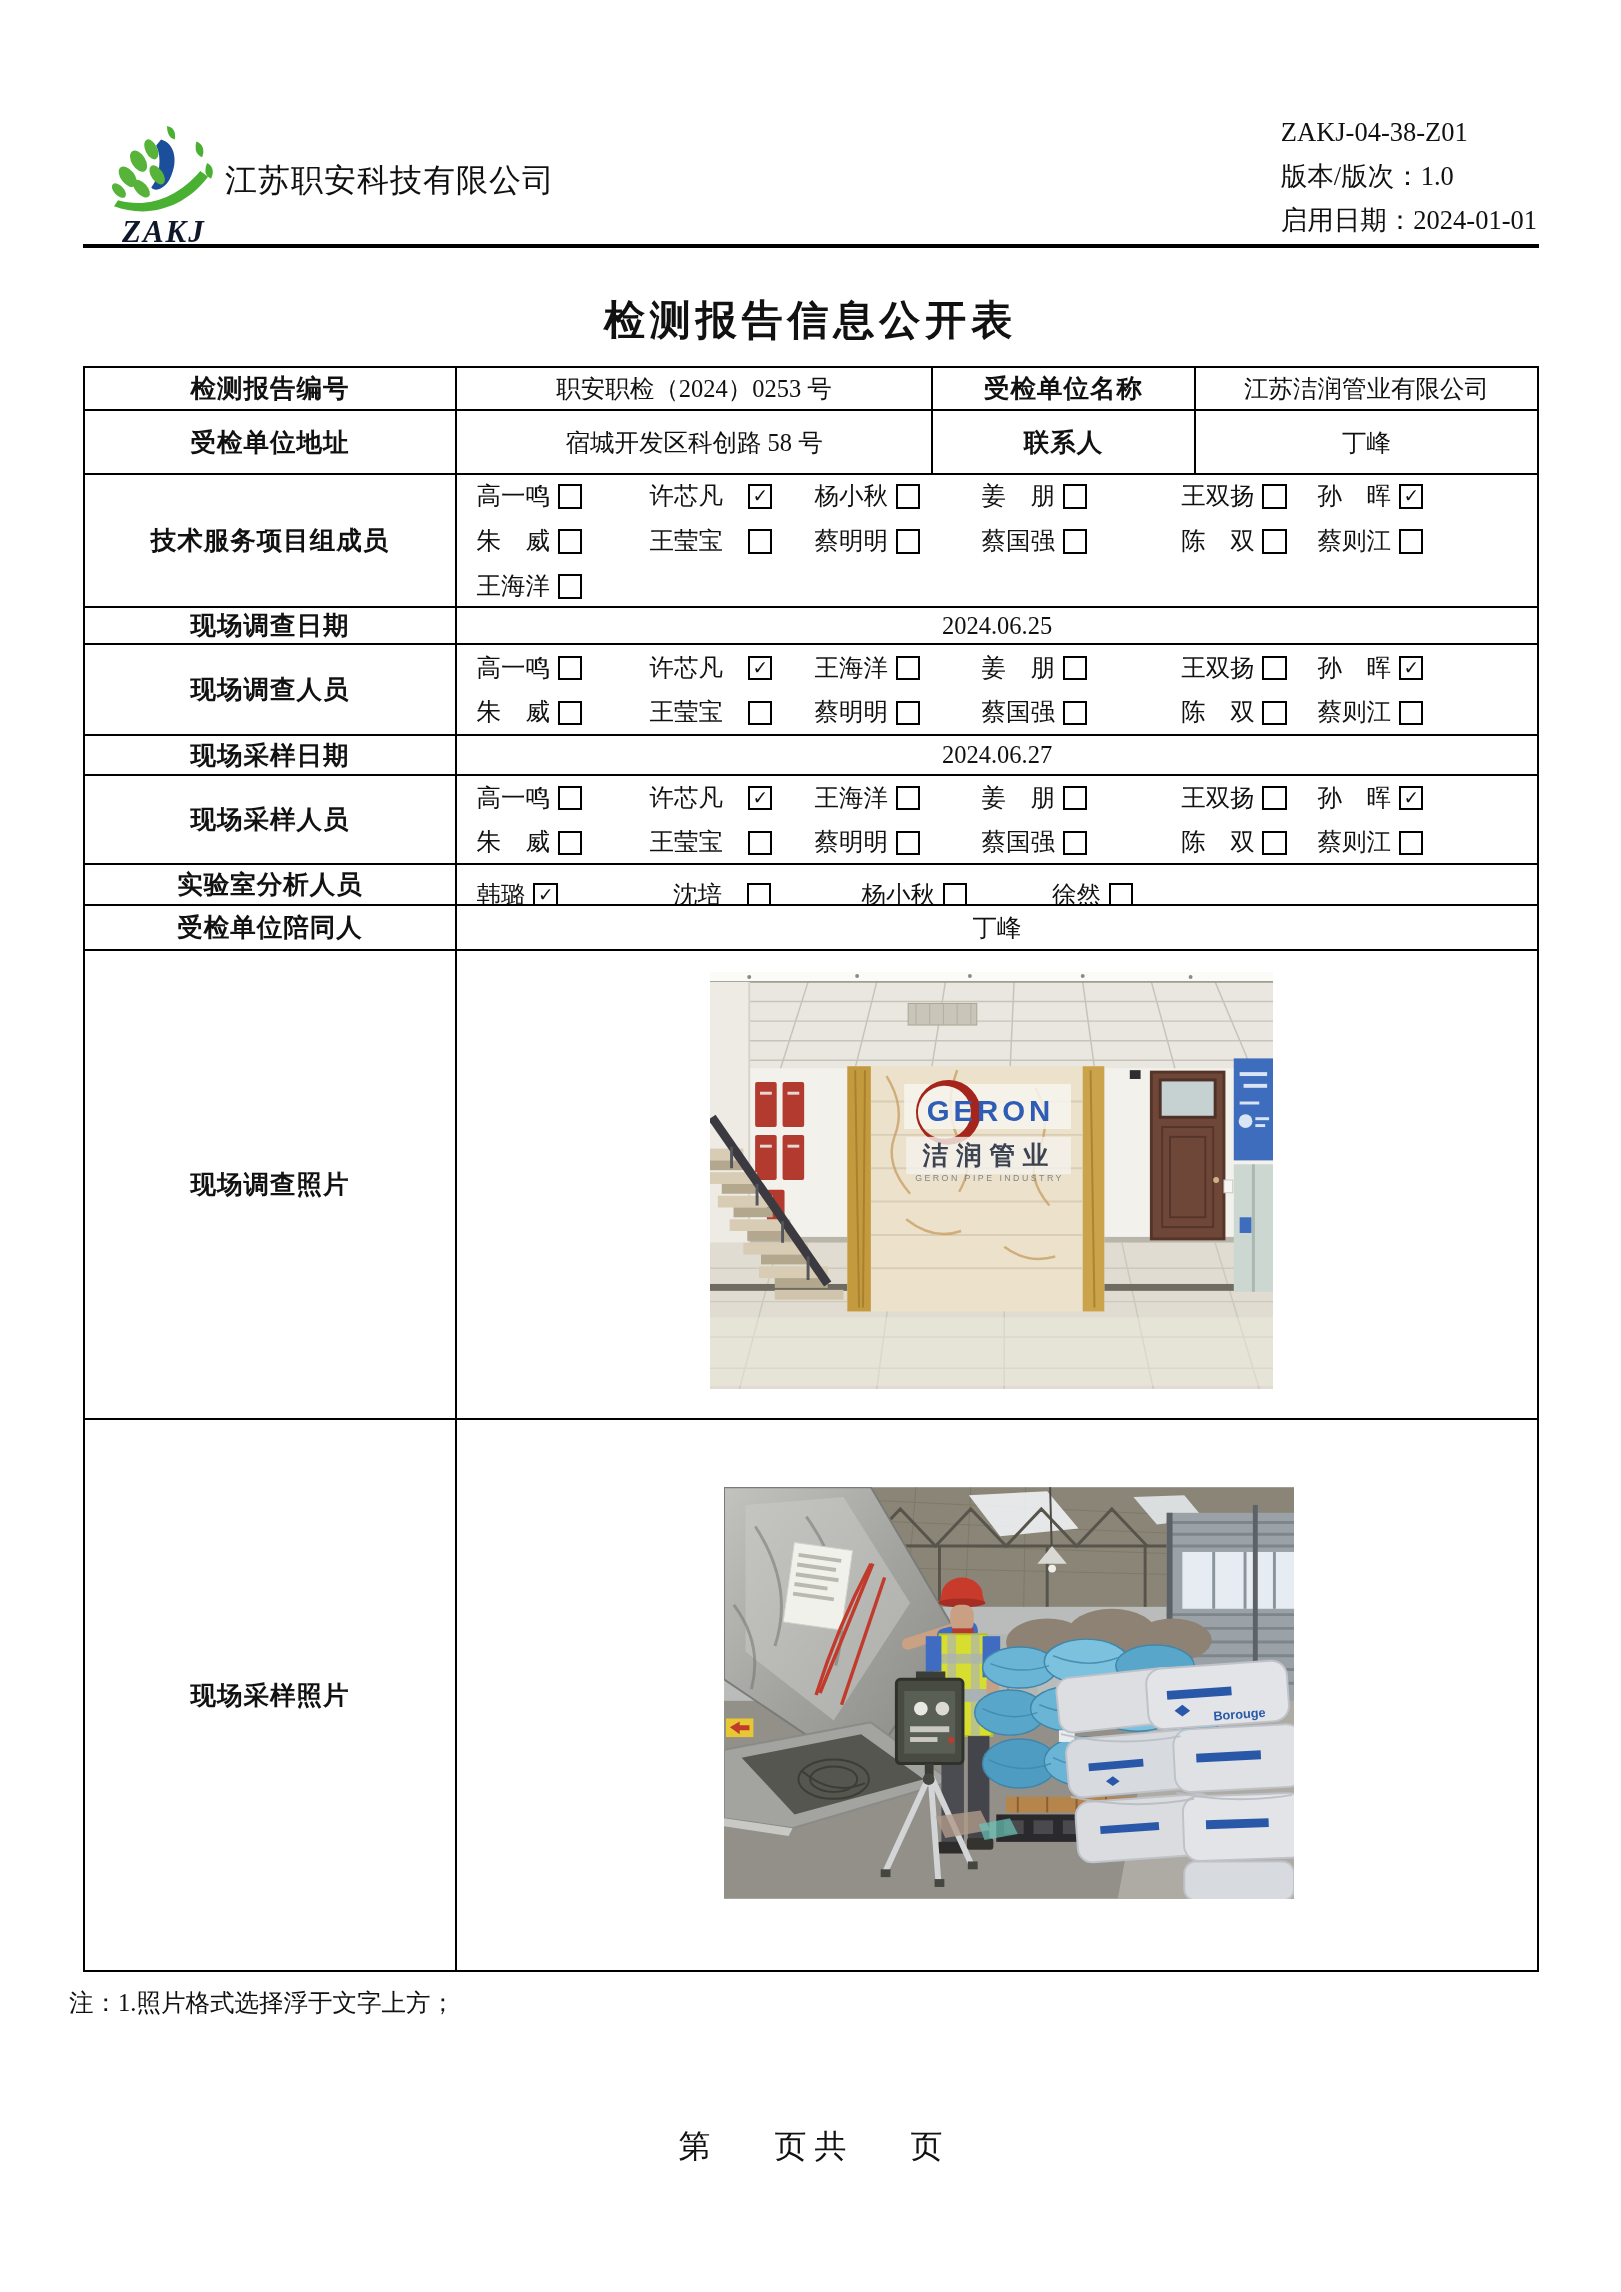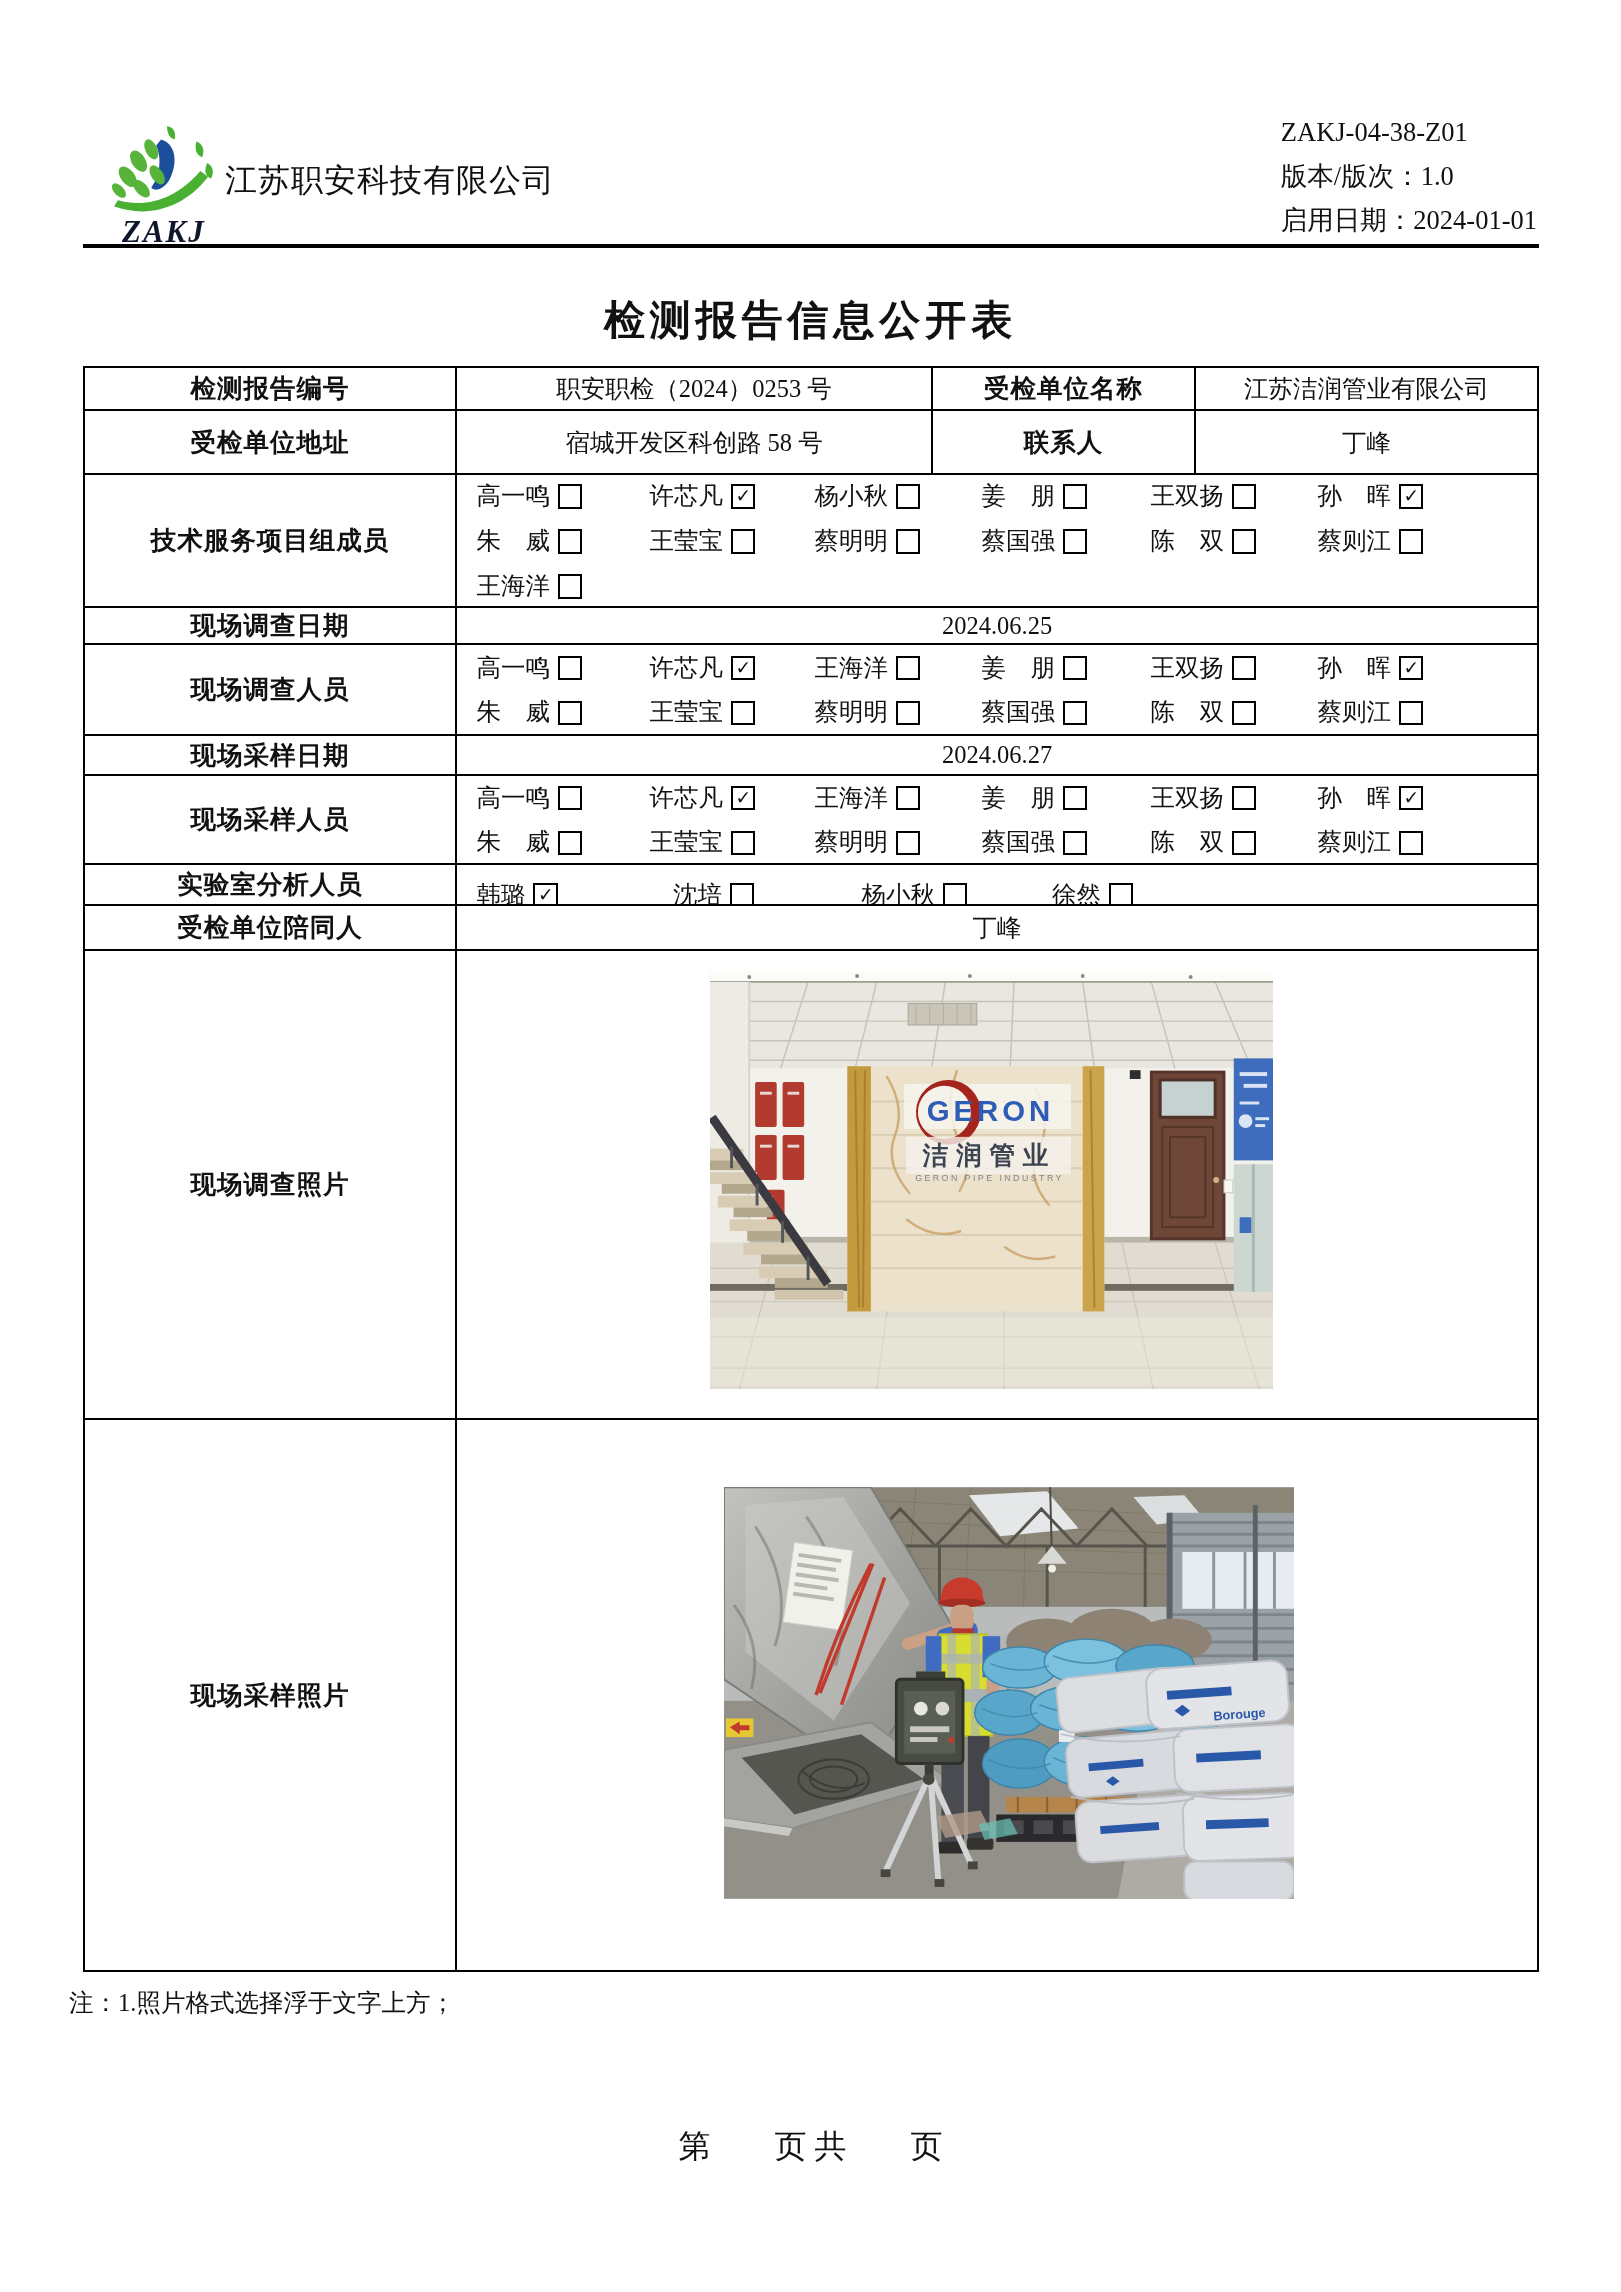--- a/index.html
+++ b/index.html
@@ -30,24 +30,24 @@
   .cell.noR{border-right:none;}
   .cell.noB{border-bottom:none;}
   .cell.sp3{grid-column:span 3;}
   .lab{font-family:"Liberation Sans","DejaVu Sans",sans-serif;font-weight:700;font-size:25.5px;letter-spacing:1px;}
   .val{font-family:"Liberation Serif","DejaVu Serif",serif;}
   .names{flex-direction:column;align-items:stretch;justify-content:center;
          padding-left:19.6px;gap:11.8px;}
   .nline{display:flex;align-items:center;}
   .names .slot{display:inline-flex;align-items:center;}
   .names .slot:nth-child(1){width:173px;}
-  .names .slot:nth-child(2){width:165px;}
+  .names .slot:nth-child(2){width:165px;gap:17px;}
   .names .slot:nth-child(3){width:167px;}
   .names .slot:nth-child(4){width:169px;}
-  .names .slot:nth-child(5){width:167px;}
+  .names .slot:nth-child(5){width:167px;justify-content:center;}
   .lab-names{justify-content:flex-start;padding-left:19.6px;}
   .lab-names .slot{display:inline-flex;align-items:center;margin-right:23.5px;margin-top:13px;}
   .cb{width:20.6px;height:20.6px;border:2px solid #000;box-sizing:content-box;
       display:inline-flex;align-items:center;justify-content:center;
       margin-left:7.8px;font-size:18.6px;font-weight:700;line-height:1;transform:translateY(1px);
       font-family:"DejaVu Sans",sans-serif;}
   .photo-box{position:absolute;}
 
   
   .note{position:absolute;left:69px;top:1986px;font-size:24.5px;}

